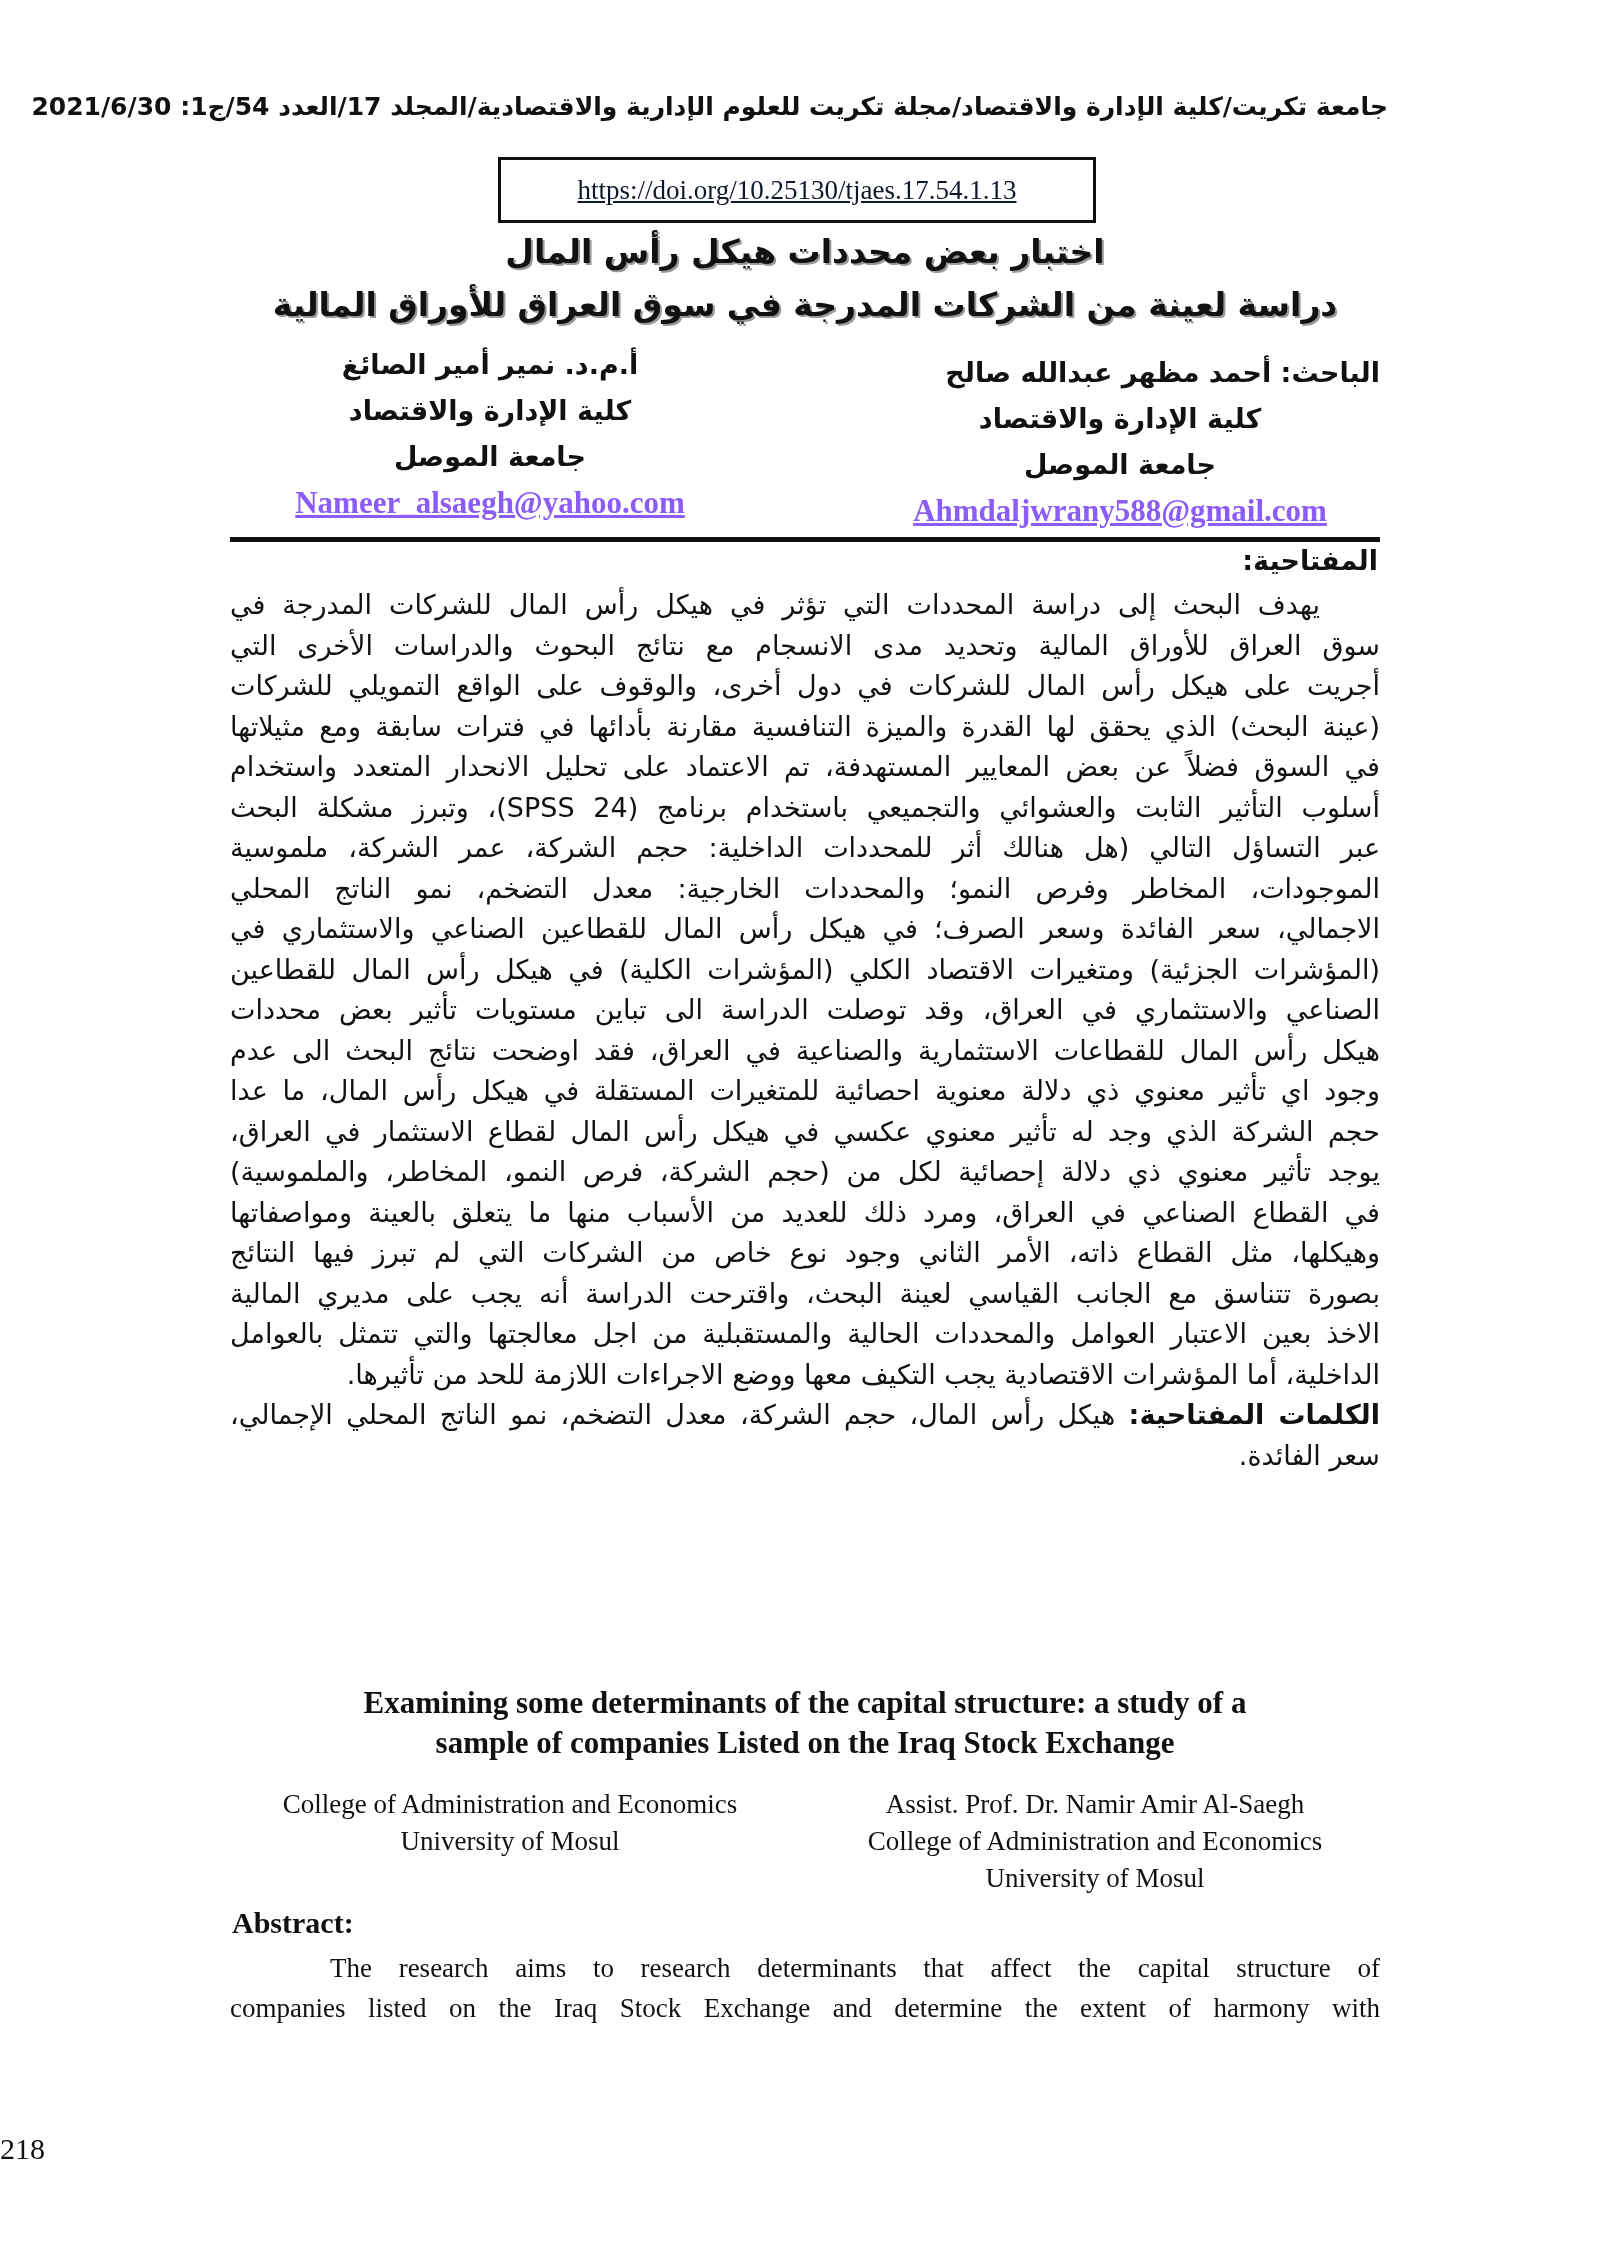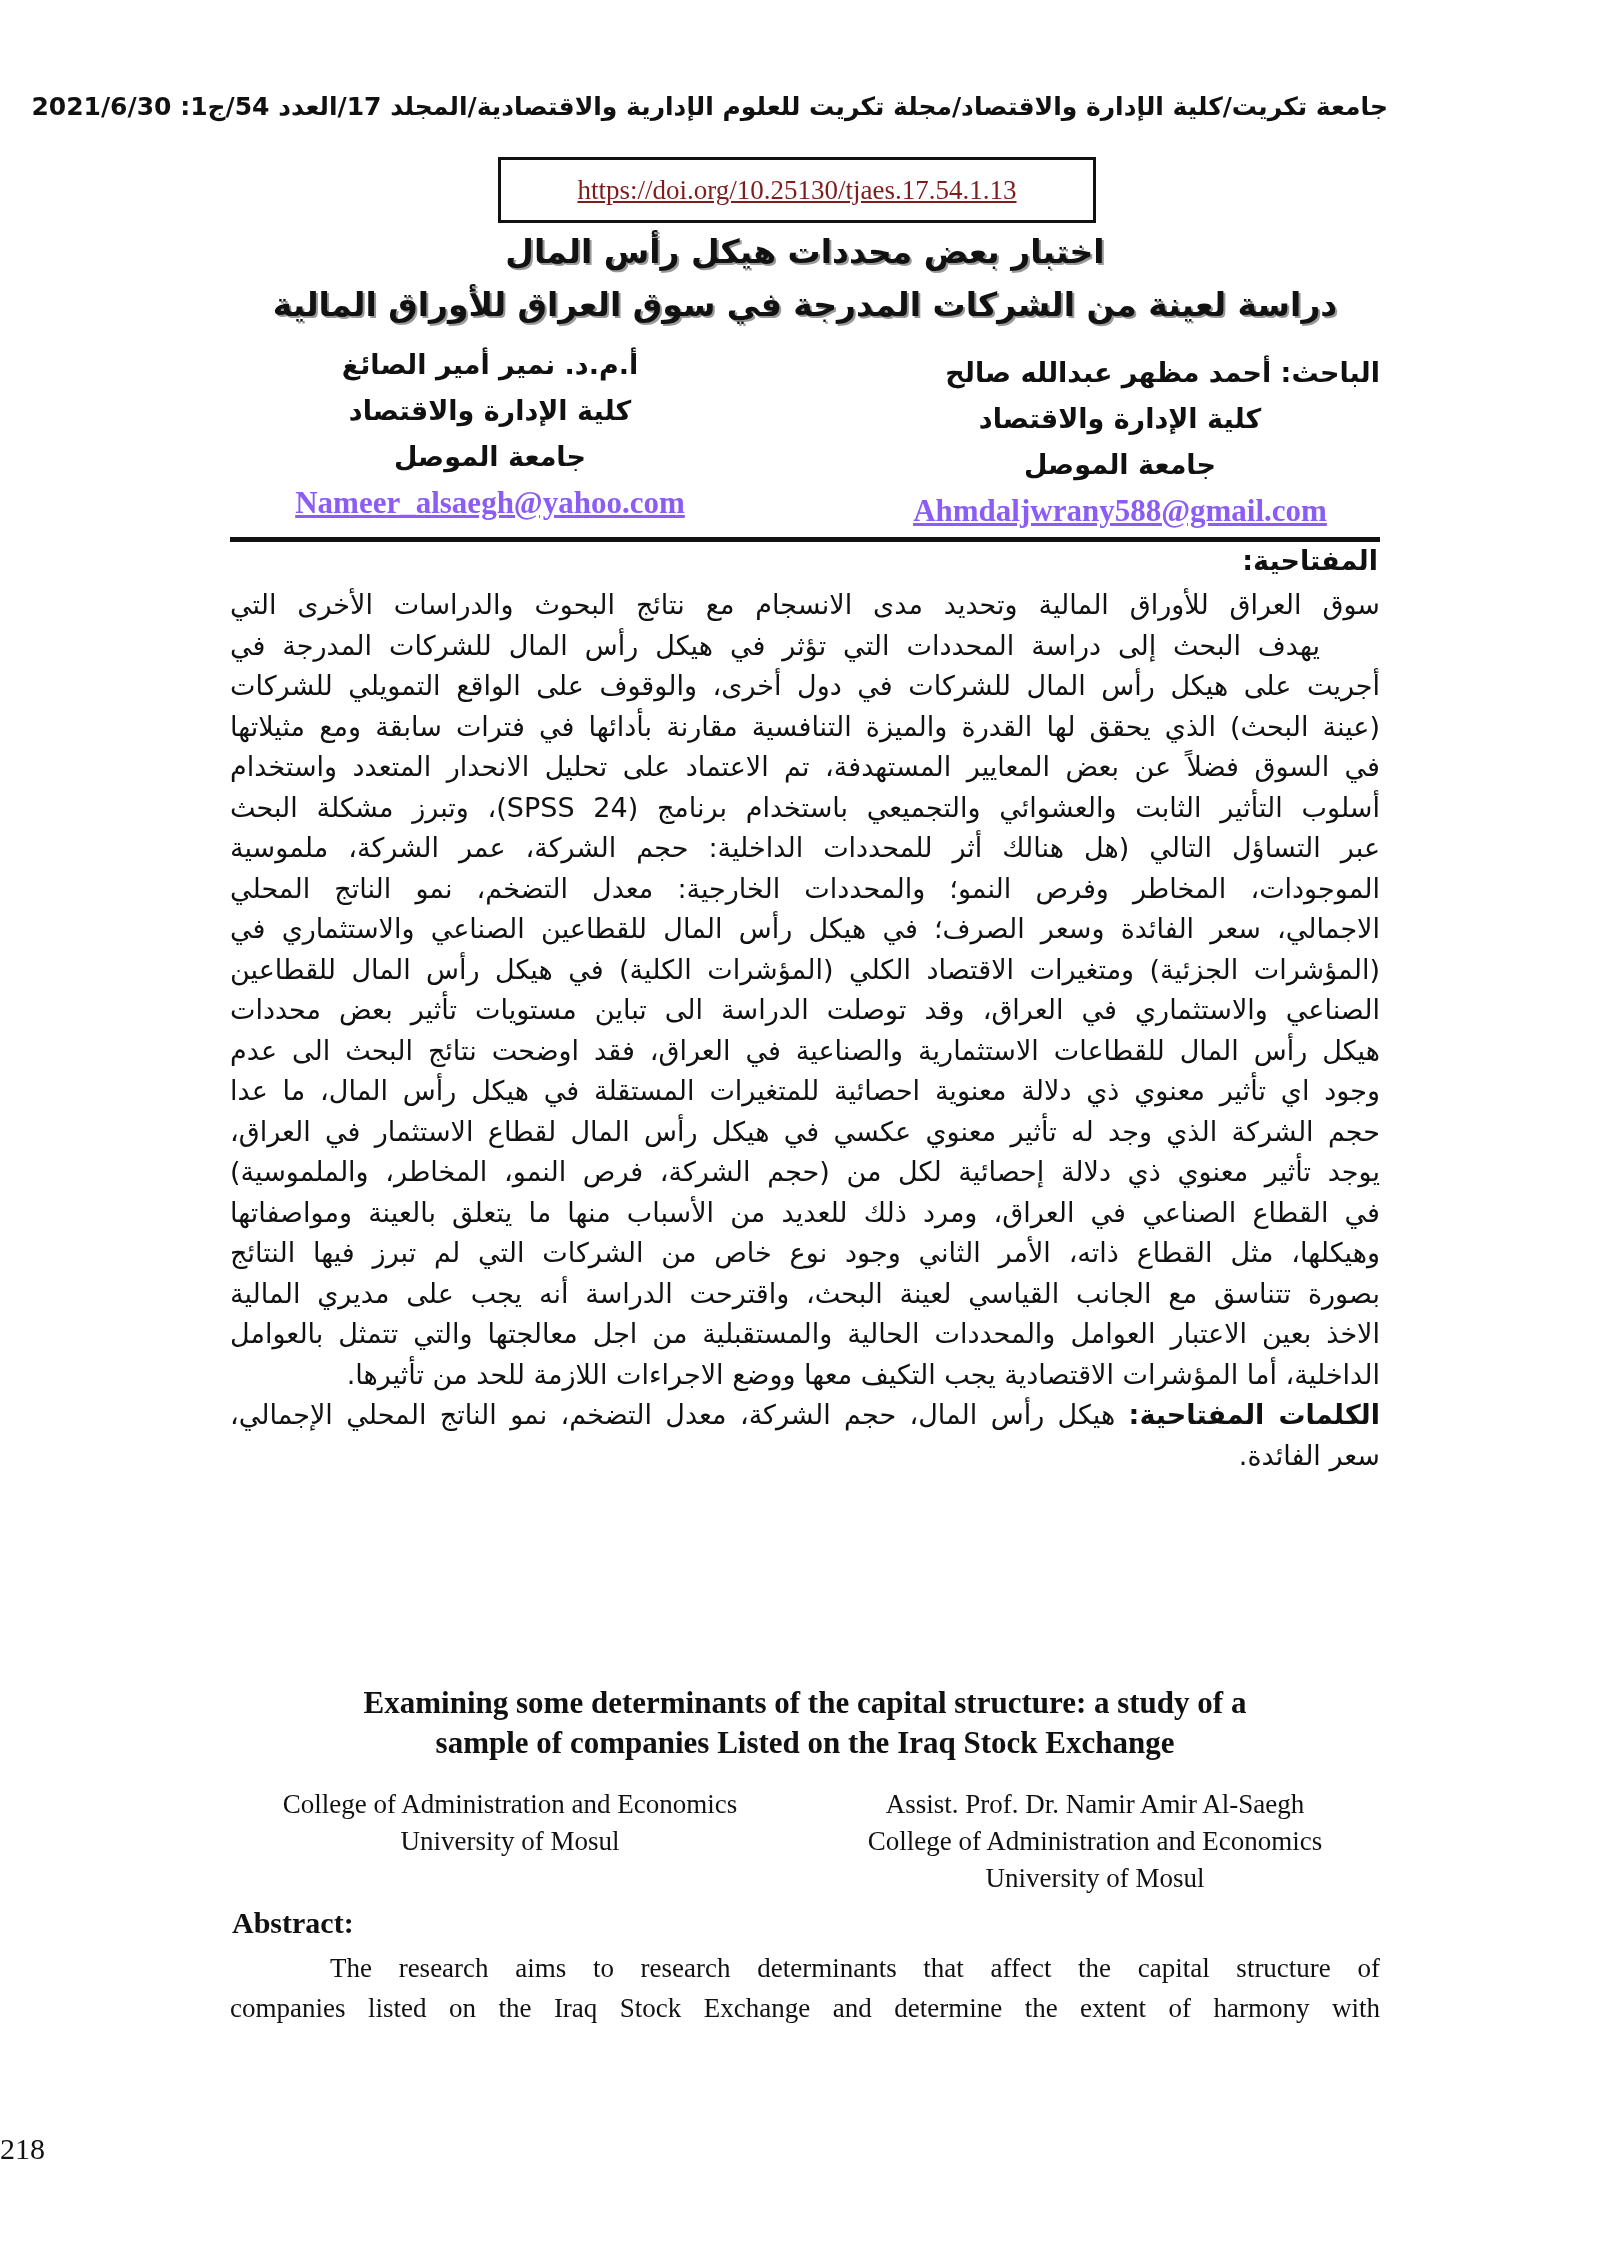--- a/index.html
+++ b/index.html
@@ -4,21 +4,21 @@
   <style>
     html, body { margin: 0; padding: 0; background: #ffffff; }
     body { width: 1600px; height: 2263px; position: relative; overflow: hidden; color: #111; }
     .page { position: absolute; left: 0; top: 0; width: 1600px; height: 2263px; }
     .ar { direction: rtl; font-family: "DejaVu Sans", sans-serif; }
 
     .running-head { position: absolute; top: 92px; left: 260px; width: 1128px; text-align: right;
       font-size: 25px; font-weight: bold; white-space: nowrap; letter-spacing: -0.5px; }
     .doi-wrap { position: absolute; top: 157px; left: 498px; width: 598px; height: 66px;
       border: 3px solid #111; box-sizing: border-box; display: flex; align-items: center; justify-content: center; }
-    .doi-link { font-family: "Liberation Serif", serif; font-size: 27px; color: #7f1d1d; text-decoration: underline; }
+    .doi-link { font-family: "Liberation Serif", serif; font-size: 27px; color: #0f172a; text-decoration: underline; }
 
     .ar-title { position: absolute; left: 230px; width: 1150px; text-align: center; font-weight: bold;
       font-size: 33px; text-shadow: 2px 2px 0 #999; }
     .t1 { top: 232px; }
     .t2 { top: 285px; }
 
     .authors { position: absolute; top: 342px; left: 230px; width: 1150px; height: 200px; }
     .author { position: absolute; top: 0; width: 520px; text-align: center; }
     .author.right { right: 0; }
     .author.left { left: 0; }
@@ -74,22 +74,22 @@
       <div class="line">جامعة الموصل</div>
       <div class="line"><a class="email">Nameer_alsaegh@yahoo.com</a></div>
     </div>
   </div>
 
   <div class="rule"></div>
 
   <div class="abs-heading-ar ar">المفتاحية:</div>
 
   <div class="abs-body-ar ar">
+    <span class="p-line indent">يهدف البحث إلى دراسة المحددات التي تؤثر في هيكل رأس المال للشركات المدرجة في</span>
     <span class="p-line">سوق العراق للأوراق المالية وتحديد مدى الانسجام مع نتائج البحوث والدراسات الأخرى التي</span>
-    <span class="p-line indent">يهدف البحث إلى دراسة المحددات التي تؤثر في هيكل رأس المال للشركات المدرجة في</span>
     <span class="p-line">أجريت على هيكل رأس المال للشركات في دول أخرى، والوقوف على الواقع التمويلي للشركات</span>
     <span class="p-line">(عينة البحث) الذي يحقق لها القدرة والميزة التنافسية مقارنة بأدائها في فترات سابقة ومع مثيلاتها</span>
     <span class="p-line">في السوق فضلاً عن بعض المعايير المستهدفة، تم الاعتماد على تحليل الانحدار المتعدد واستخدام</span>
     <span class="p-line">أسلوب التأثير الثابت والعشوائي والتجميعي باستخدام برنامج (SPSS 24)، وتبرز مشكلة البحث</span>
     <span class="p-line">عبر التساؤل التالي (هل هنالك أثر للمحددات الداخلية: حجم الشركة، عمر الشركة، ملموسية</span>
     <span class="p-line">الموجودات، المخاطر وفرص النمو؛ والمحددات الخارجية: معدل التضخم، نمو الناتج المحلي</span>
     <span class="p-line">الاجمالي، سعر الفائدة وسعر الصرف؛ في هيكل رأس المال للقطاعين الصناعي والاستثماري في</span>
     <span class="p-line">(المؤشرات الجزئية) ومتغيرات الاقتصاد الكلي (المؤشرات الكلية) في هيكل رأس المال للقطاعين</span>
     <span class="p-line">الصناعي والاستثماري في العراق، وقد توصلت الدراسة الى تباين مستويات تأثير بعض محددات</span>
     <span class="p-line">هيكل رأس المال للقطاعات الاستثمارية والصناعية في العراق، فقد اوضحت نتائج البحث الى عدم</span>

